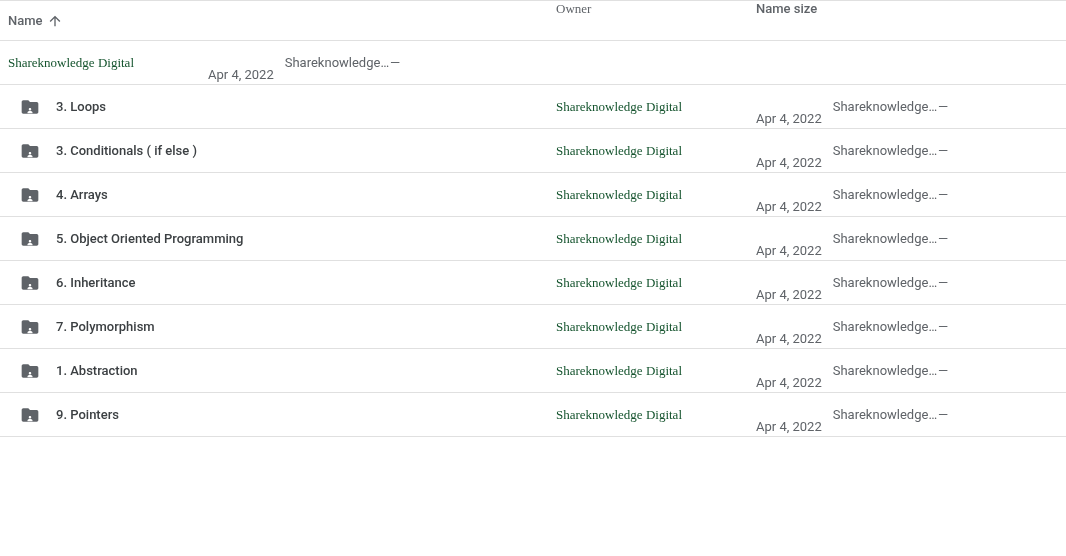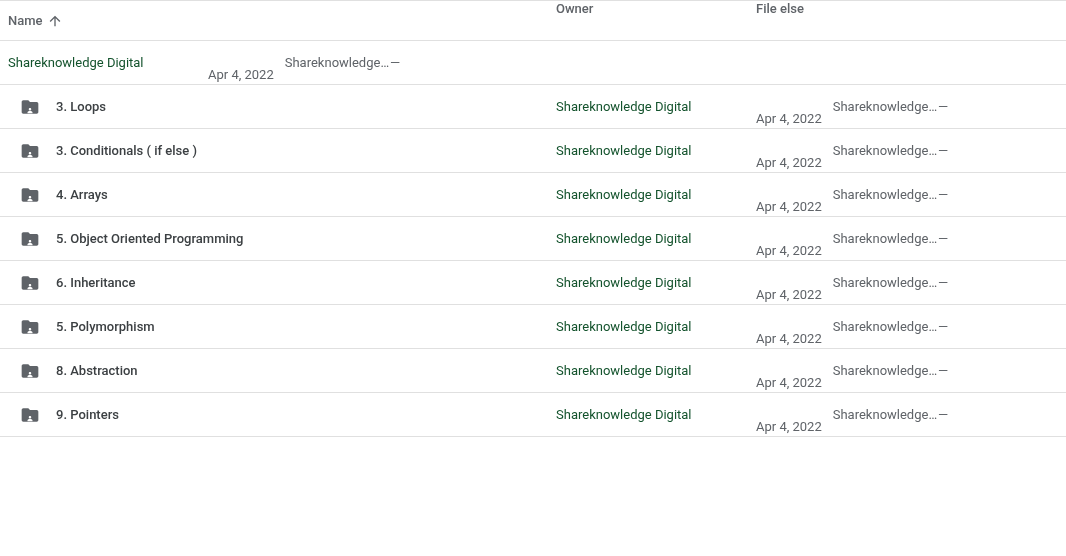--- a/index.html
+++ b/index.html
@@ -21,21 +21,21 @@
     }
     .data-row {
       display: flex;
       align-items: center;
       height: 44px;
       border-bottom: 1px solid #e0e0e0;
       padding: 0 8px;
       cursor: pointer;
     }
     .col-name { flex: 0 0 548px; display: flex; align-items: center; }
-    .col-owner { flex: 0 0 200px; }
+    .col-owner { flex: 0 0 200px; font-family: Liberation Serif, serif; }
     .col-modified { flex: 0 0 182px; display: flex; align-items: center; overflow: hidden; }
     .col-size { flex: 0 0 110px; }
     .header-label {
       font-weight: 500;
       color: #5f6368;
       font-size: 13px;
     }
     .sort-icon {
       display: inline-flex;
       margin-left: 4px;
@@ -88,21 +88,21 @@
       <span class="sort-icon">
         <svg width="16" height="16" viewBox="0 0 24 24" fill="#5f6368">
             <path d="M4 12l1.41 1.41L11 7.83V20h2V7.83l5.58 5.59L20 12l-8-8-8 8z"></path>
           </svg>
       </span>
     </div>
     <div class="col-owner">
       <span class="header-label">Owner</span>
     </div>
     <div class="col-size">
-      <span class="header-label">File else</span>
+      <span class="header-label">Name size</span>
     </div>
   </div>
 
   <div id="rows-container">
   <div class="data-row">
     <div class="col-owner">
       <span class="owner-text">Shareknowledge Digital</span>
     </div>
     <div class="col-modified">
       <span class="modified-date">Apr 4, 2022</span>
@@ -236,45 +236,45 @@
   <div class="data-row">
     <div class="col-name">
       <span class="folder-icon">
         <svg viewBox="0 0 24 24" width="20" height="20" fill="#5f6368">
           <path d="M20 6h-8l-2-2H4c-1.1 0-2 .9-2 2v12c0 1.1.9 2 2 2h16c1.1 0 2-.9 2-2V8c0-1.1-.9-2-2-2z"></path>
         </svg>
         <svg viewBox="0 0 24 24" width="20" height="20" fill="#fff" style="position:relative;top:-20px;">
           <path d="M12 12.5c.83 0 1.5-.67 1.5-1.5s-.67-1.5-1.5-1.5-1.5.67-1.5 1.5.67 1.5 1.5 1.5zm0 .75c-1 0-3 .5-3 1.5V16h6v-1.25c0-1-2-1.5-3-1.5z"></path>
         </svg>
       </span>
-      <span class="file-name">5. Polymorphism</span>
-    </div>
-    <div class="col-owner">
-      <span class="owner-text">Shareknowledge Digital</span>
-    </div>
-    <div class="col-modified">
-      <span class="modified-date">Apr 4, 2022</span>
-      <span class="modified-by">Shareknowledge D…</span>
-    </div>
-    <div class="col-size">
-      <span class="size-text">—</span>
-    </div>
-  </div>
-
-  <div class="data-row">
-    <div class="col-name">
-      <span class="folder-icon">
-        <svg viewBox="0 0 24 24" width="20" height="20" fill="#5f6368">
-          <path d="M20 6h-8l-2-2H4c-1.1 0-2 .9-2 2v12c0 1.1.9 2 2 2h16c1.1 0 2-.9 2-2V8c0-1.1-.9-2-2-2z"></path>
-        </svg>
-        <svg viewBox="0 0 24 24" width="20" height="20" fill="#fff" style="position:relative;top:-20px;">
-          <path d="M12 12.5c.83 0 1.5-.67 1.5-1.5s-.67-1.5-1.5-1.5-1.5.67-1.5 1.5.67 1.5 1.5 1.5zm0 .75c-1 0-3 .5-3 1.5V16h6v-1.25c0-1-2-1.5-3-1.5z"></path>
-        </svg>
-      </span>
-      <span class="file-name">8. Abstraction</span>
+      <span class="file-name">7. Polymorphism</span>
+    </div>
+    <div class="col-owner">
+      <span class="owner-text">Shareknowledge Digital</span>
+    </div>
+    <div class="col-modified">
+      <span class="modified-date">Apr 4, 2022</span>
+      <span class="modified-by">Shareknowledge D…</span>
+    </div>
+    <div class="col-size">
+      <span class="size-text">—</span>
+    </div>
+  </div>
+
+  <div class="data-row">
+    <div class="col-name">
+      <span class="folder-icon">
+        <svg viewBox="0 0 24 24" width="20" height="20" fill="#5f6368">
+          <path d="M20 6h-8l-2-2H4c-1.1 0-2 .9-2 2v12c0 1.1.9 2 2 2h16c1.1 0 2-.9 2-2V8c0-1.1-.9-2-2-2z"></path>
+        </svg>
+        <svg viewBox="0 0 24 24" width="20" height="20" fill="#fff" style="position:relative;top:-20px;">
+          <path d="M12 12.5c.83 0 1.5-.67 1.5-1.5s-.67-1.5-1.5-1.5-1.5.67-1.5 1.5.67 1.5 1.5 1.5zm0 .75c-1 0-3 .5-3 1.5V16h6v-1.25c0-1-2-1.5-3-1.5z"></path>
+        </svg>
+      </span>
+      <span class="file-name">1. Abstraction</span>
     </div>
     <div class="col-owner">
       <span class="owner-text">Shareknowledge Digital</span>
     </div>
     <div class="col-modified">
       <span class="modified-date">Apr 4, 2022</span>
       <span class="modified-by">Shareknowledge D…</span>
     </div>
     <div class="col-size">
       <span class="size-text">—</span>

